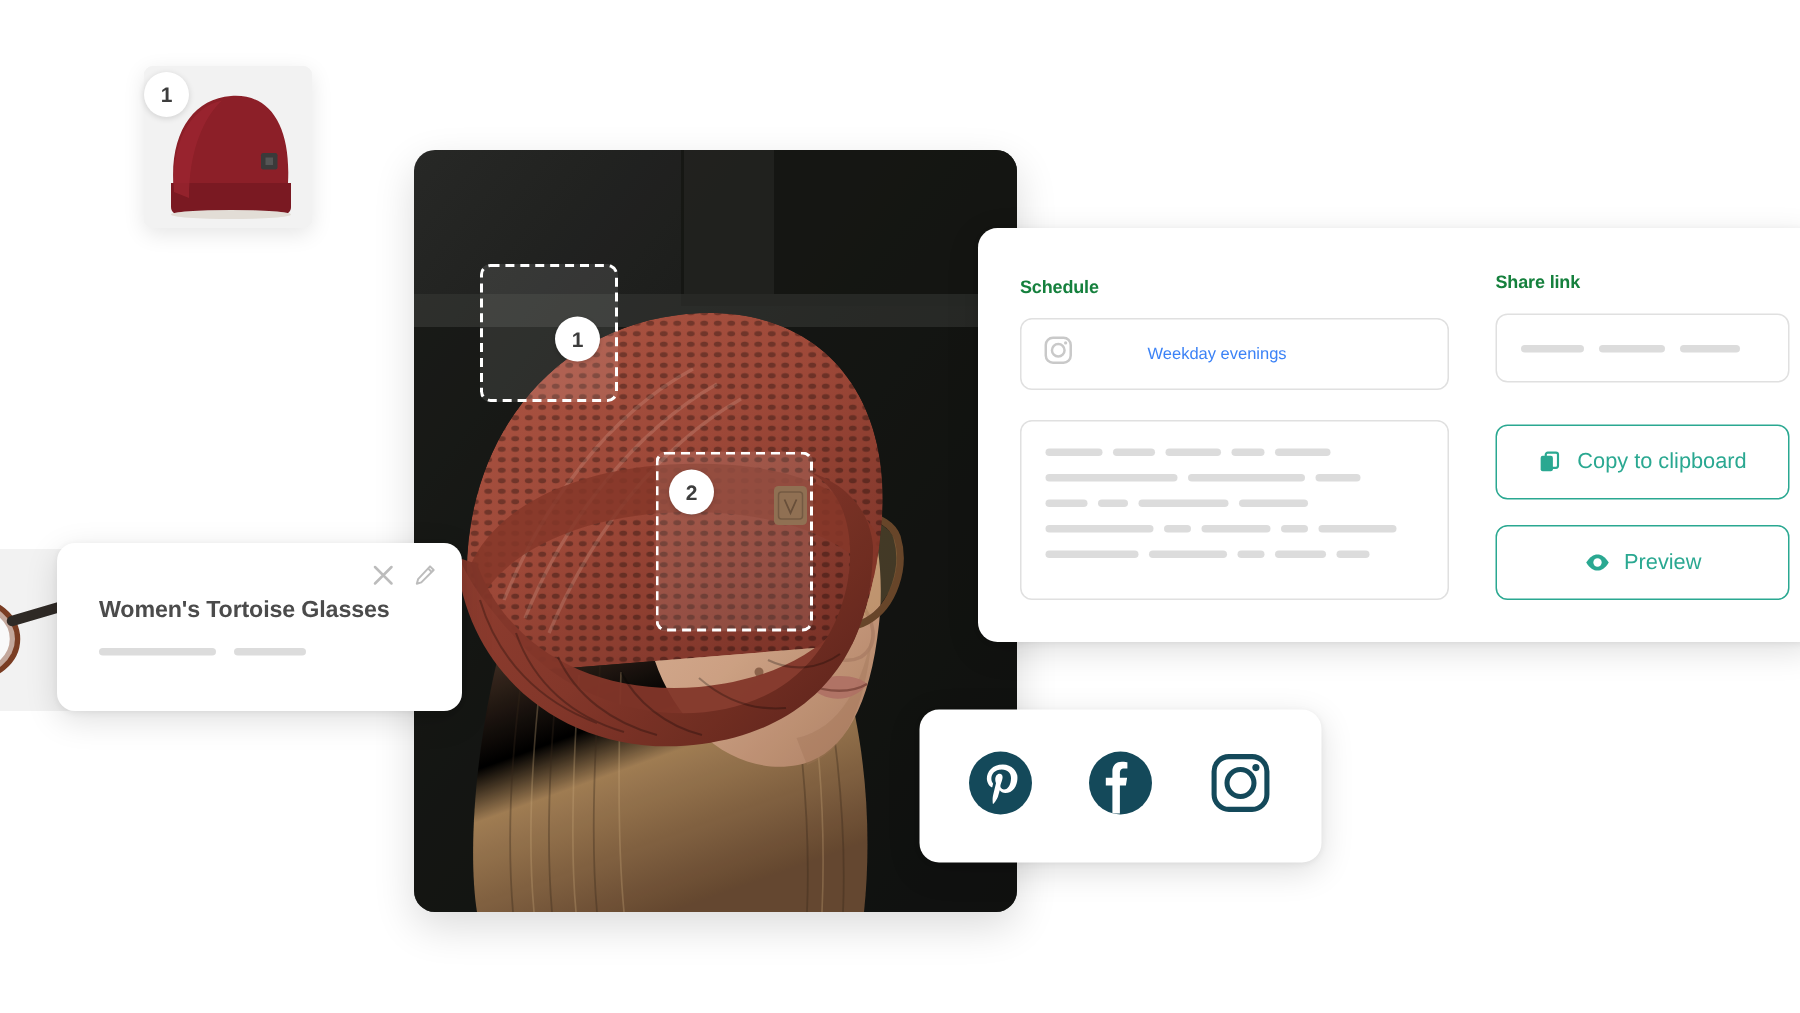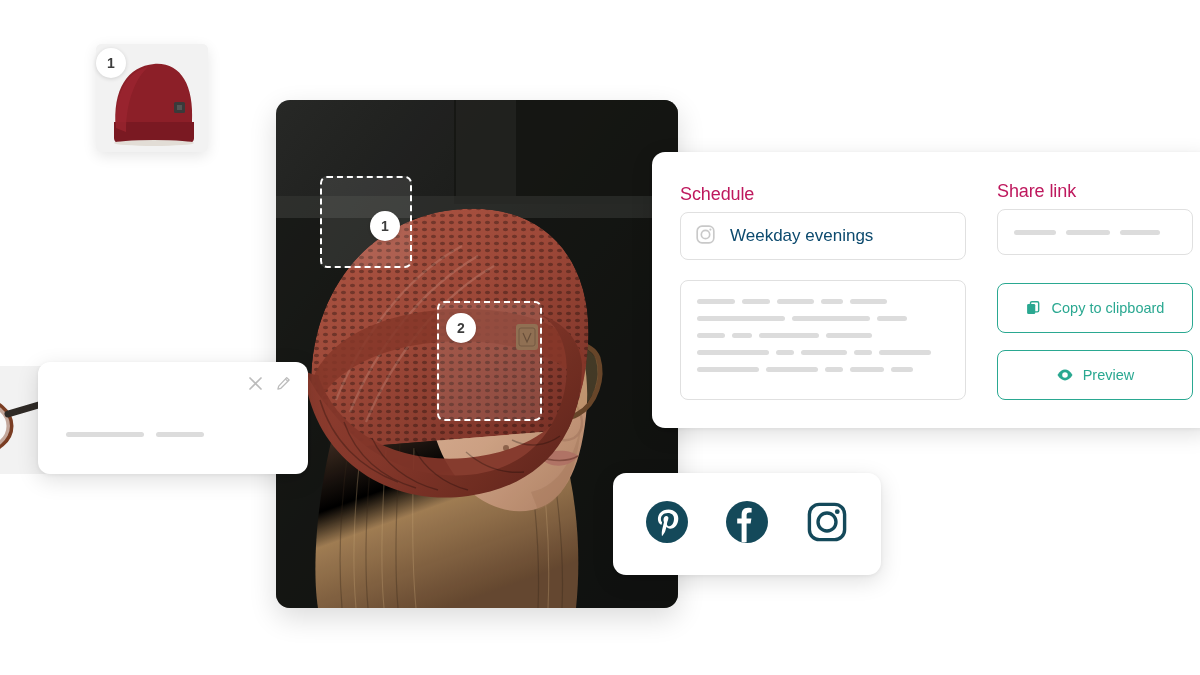--- a/index.html
+++ b/index.html
@@ -143,45 +143,46 @@
 
   
   #schedule-panel {
     left: 652px; top: 152px;
     width: 560px; height: 276px;
     border-radius: 13px;
     z-index: 20;
   }
   .sec-label {
     position: absolute;
-    font-size: 18px;
-    font-weight: normal;
-    color: #be185d;
+    font-size: 12px;
+    font-weight: bold;
+    color: #15803d;
     letter-spacing: -0.1px;
   }
   #label-schedule { left: 28px; top: 32px; }
   #label-share    { left: 345px; top: 29px; }
 
   .field-box {
     position: absolute;
     border: 1px solid #e0e0e0;
     border-radius: 8px;
     background: #ffffff;
   }
   #schedule-field {
     left: 28px; top: 60px;
     width: 286px; height: 48px;
     display: flex; align-items: center;
     padding: 0 14px;
     gap: 14px;
     cursor: pointer;
   }
   #schedule-field-value {
-    font-size: 17px;
-    color: #0c4a6e;
+    font-size: 11px;
+    color: #3b82f6;
+    margin-left: 35px;
   }
 
   #schedule-textarea {
     left: 28px; top: 128px;
     width: 286px; height: 120px;
     padding: 18px 16px;
     cursor: text;
   }
   .sk-row {
     display: flex;
@@ -404,20 +405,21 @@
           <path d="M2 2 L13 13 M13 2 L2 13"></path>
         </svg>
       </div>
       <div class="icon-btn">
         <svg width="15" height="15" viewBox="0 0 16 16" fill="none" stroke="#bcbcbc" stroke-width="1.4" stroke-linejoin="round">
           <path d="M11.4 1.7 L14 4.3 L5.2 13.1 L2 14 L2.9 10.8 Z"></path>
           <path d="M10 3.1 L12.6 5.7"></path>
         </svg>
       </div>
     </div>
+    <div class="card-title">Women's Tortoise Glasses</div>
     <div class="card-skeletons">
       <div class="sk" style="width:78px;"></div>
       <div class="sk" style="width:48px;"></div>
     </div>
   </div>
 
   <div class="card" id="schedule-panel">
 
     <div class="sec-label" id="label-schedule">Schedule</div>
 

